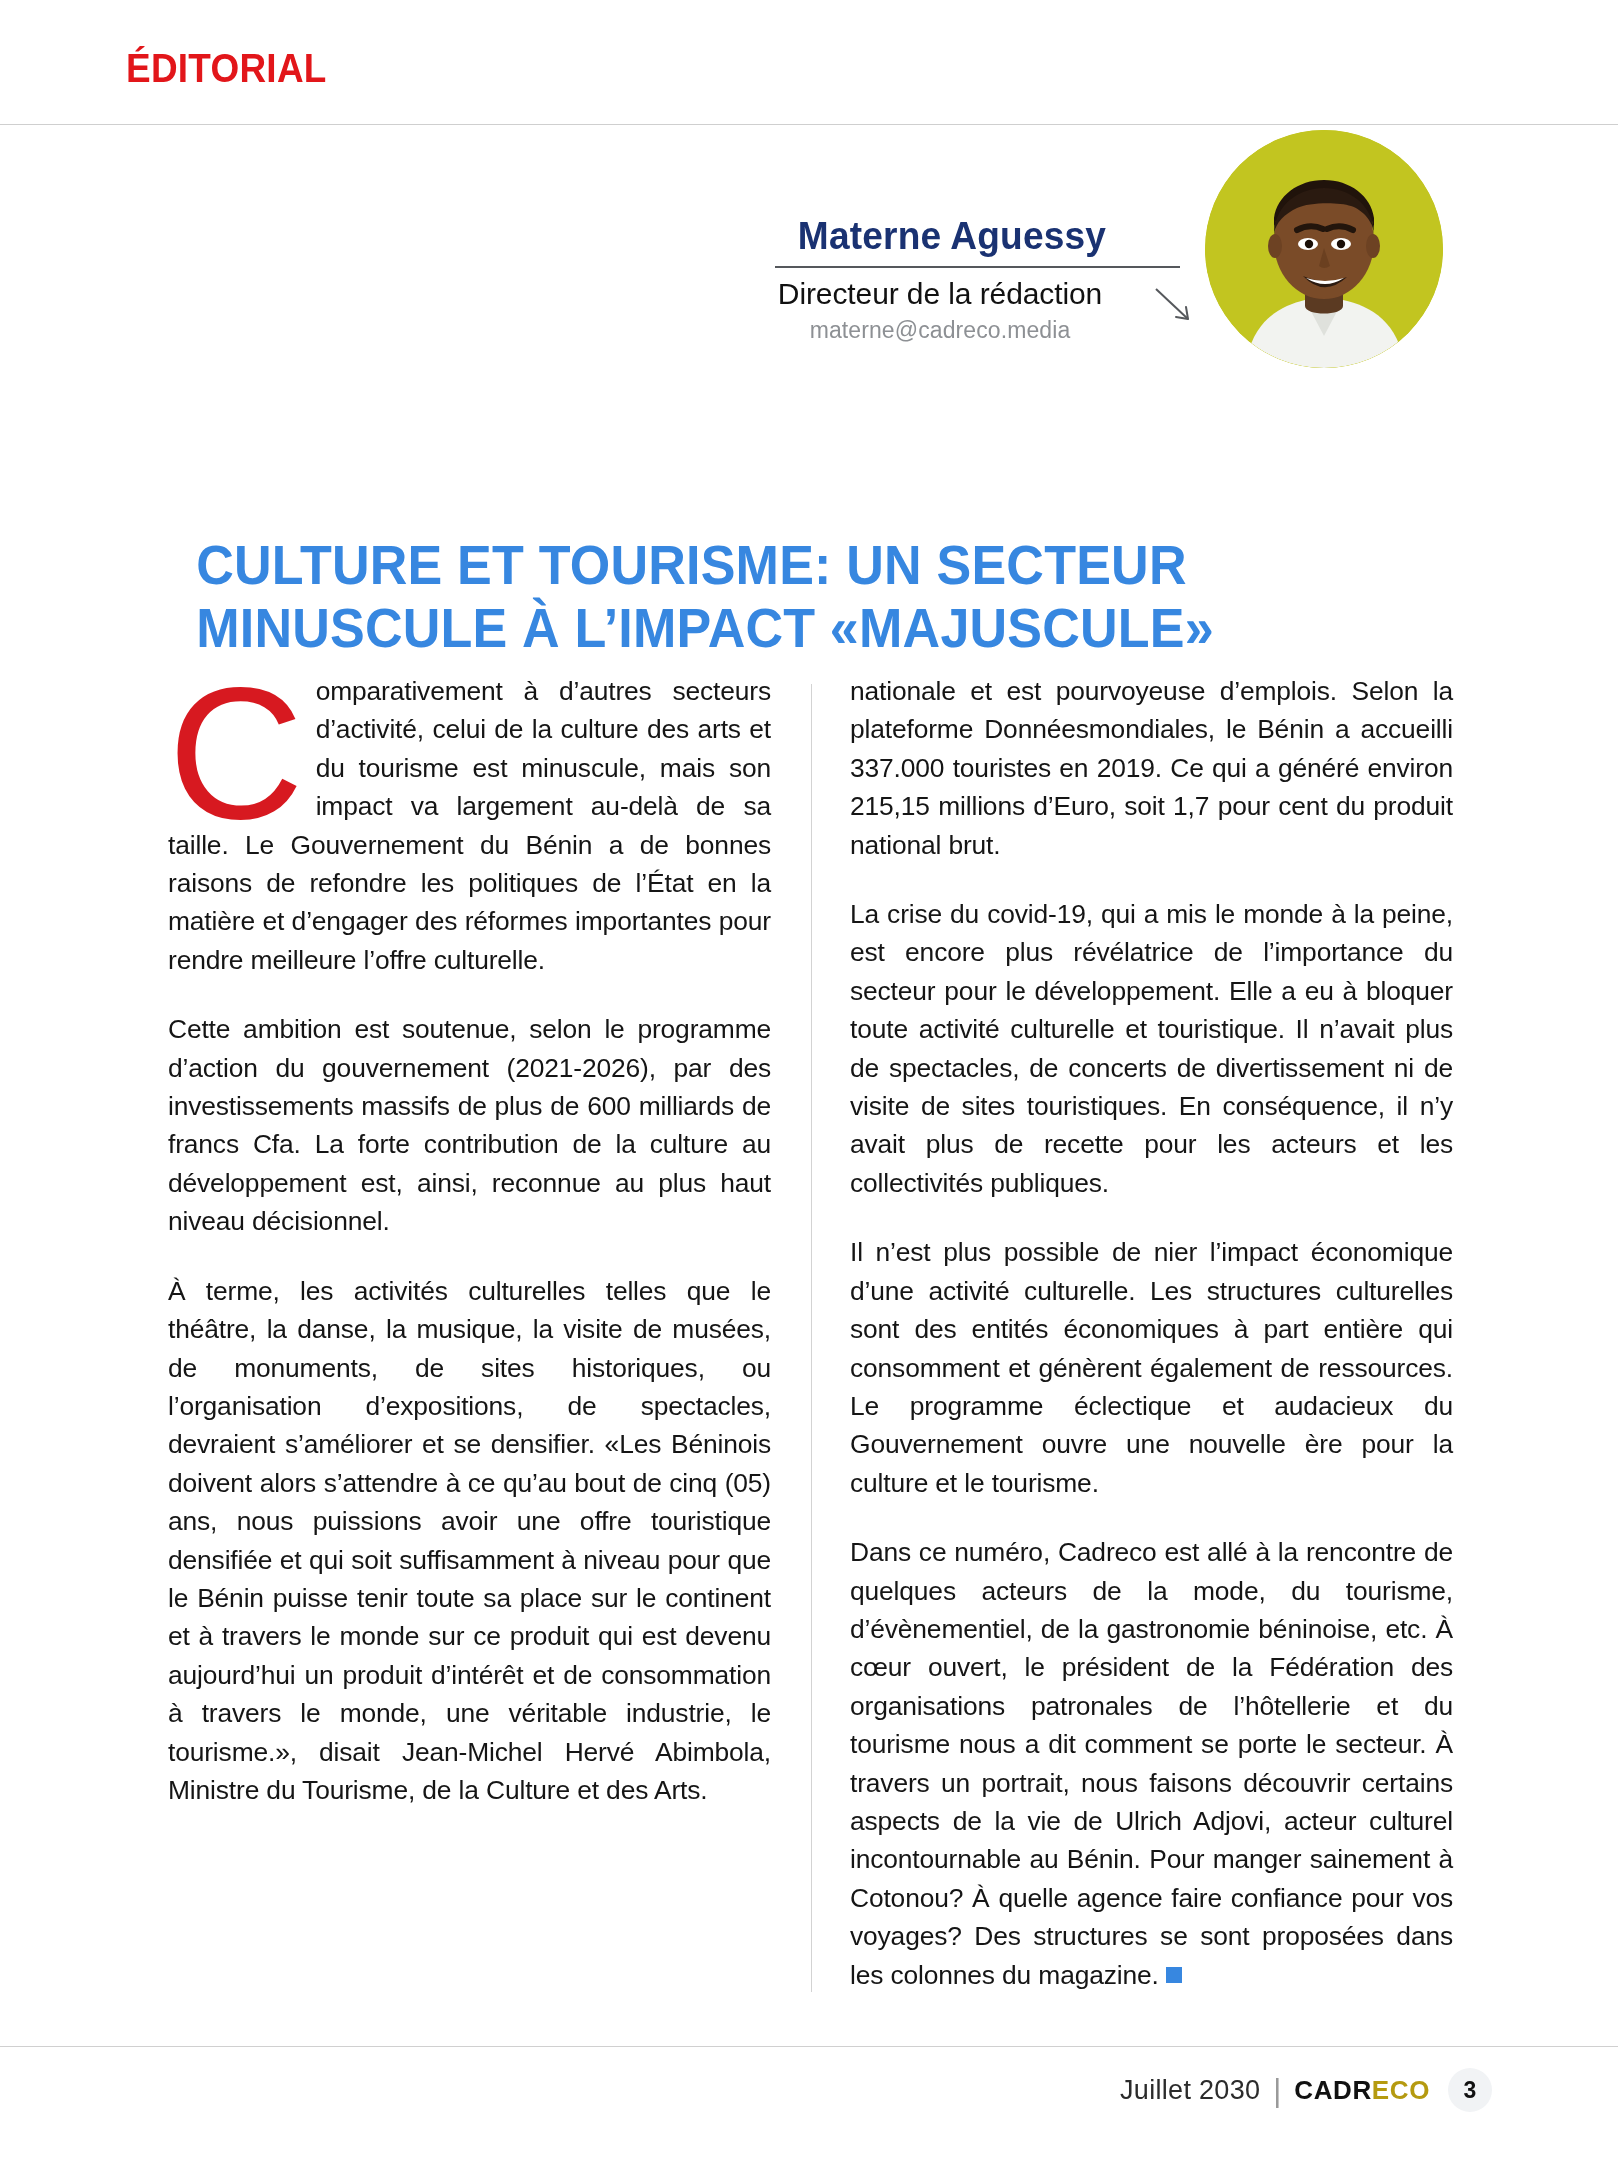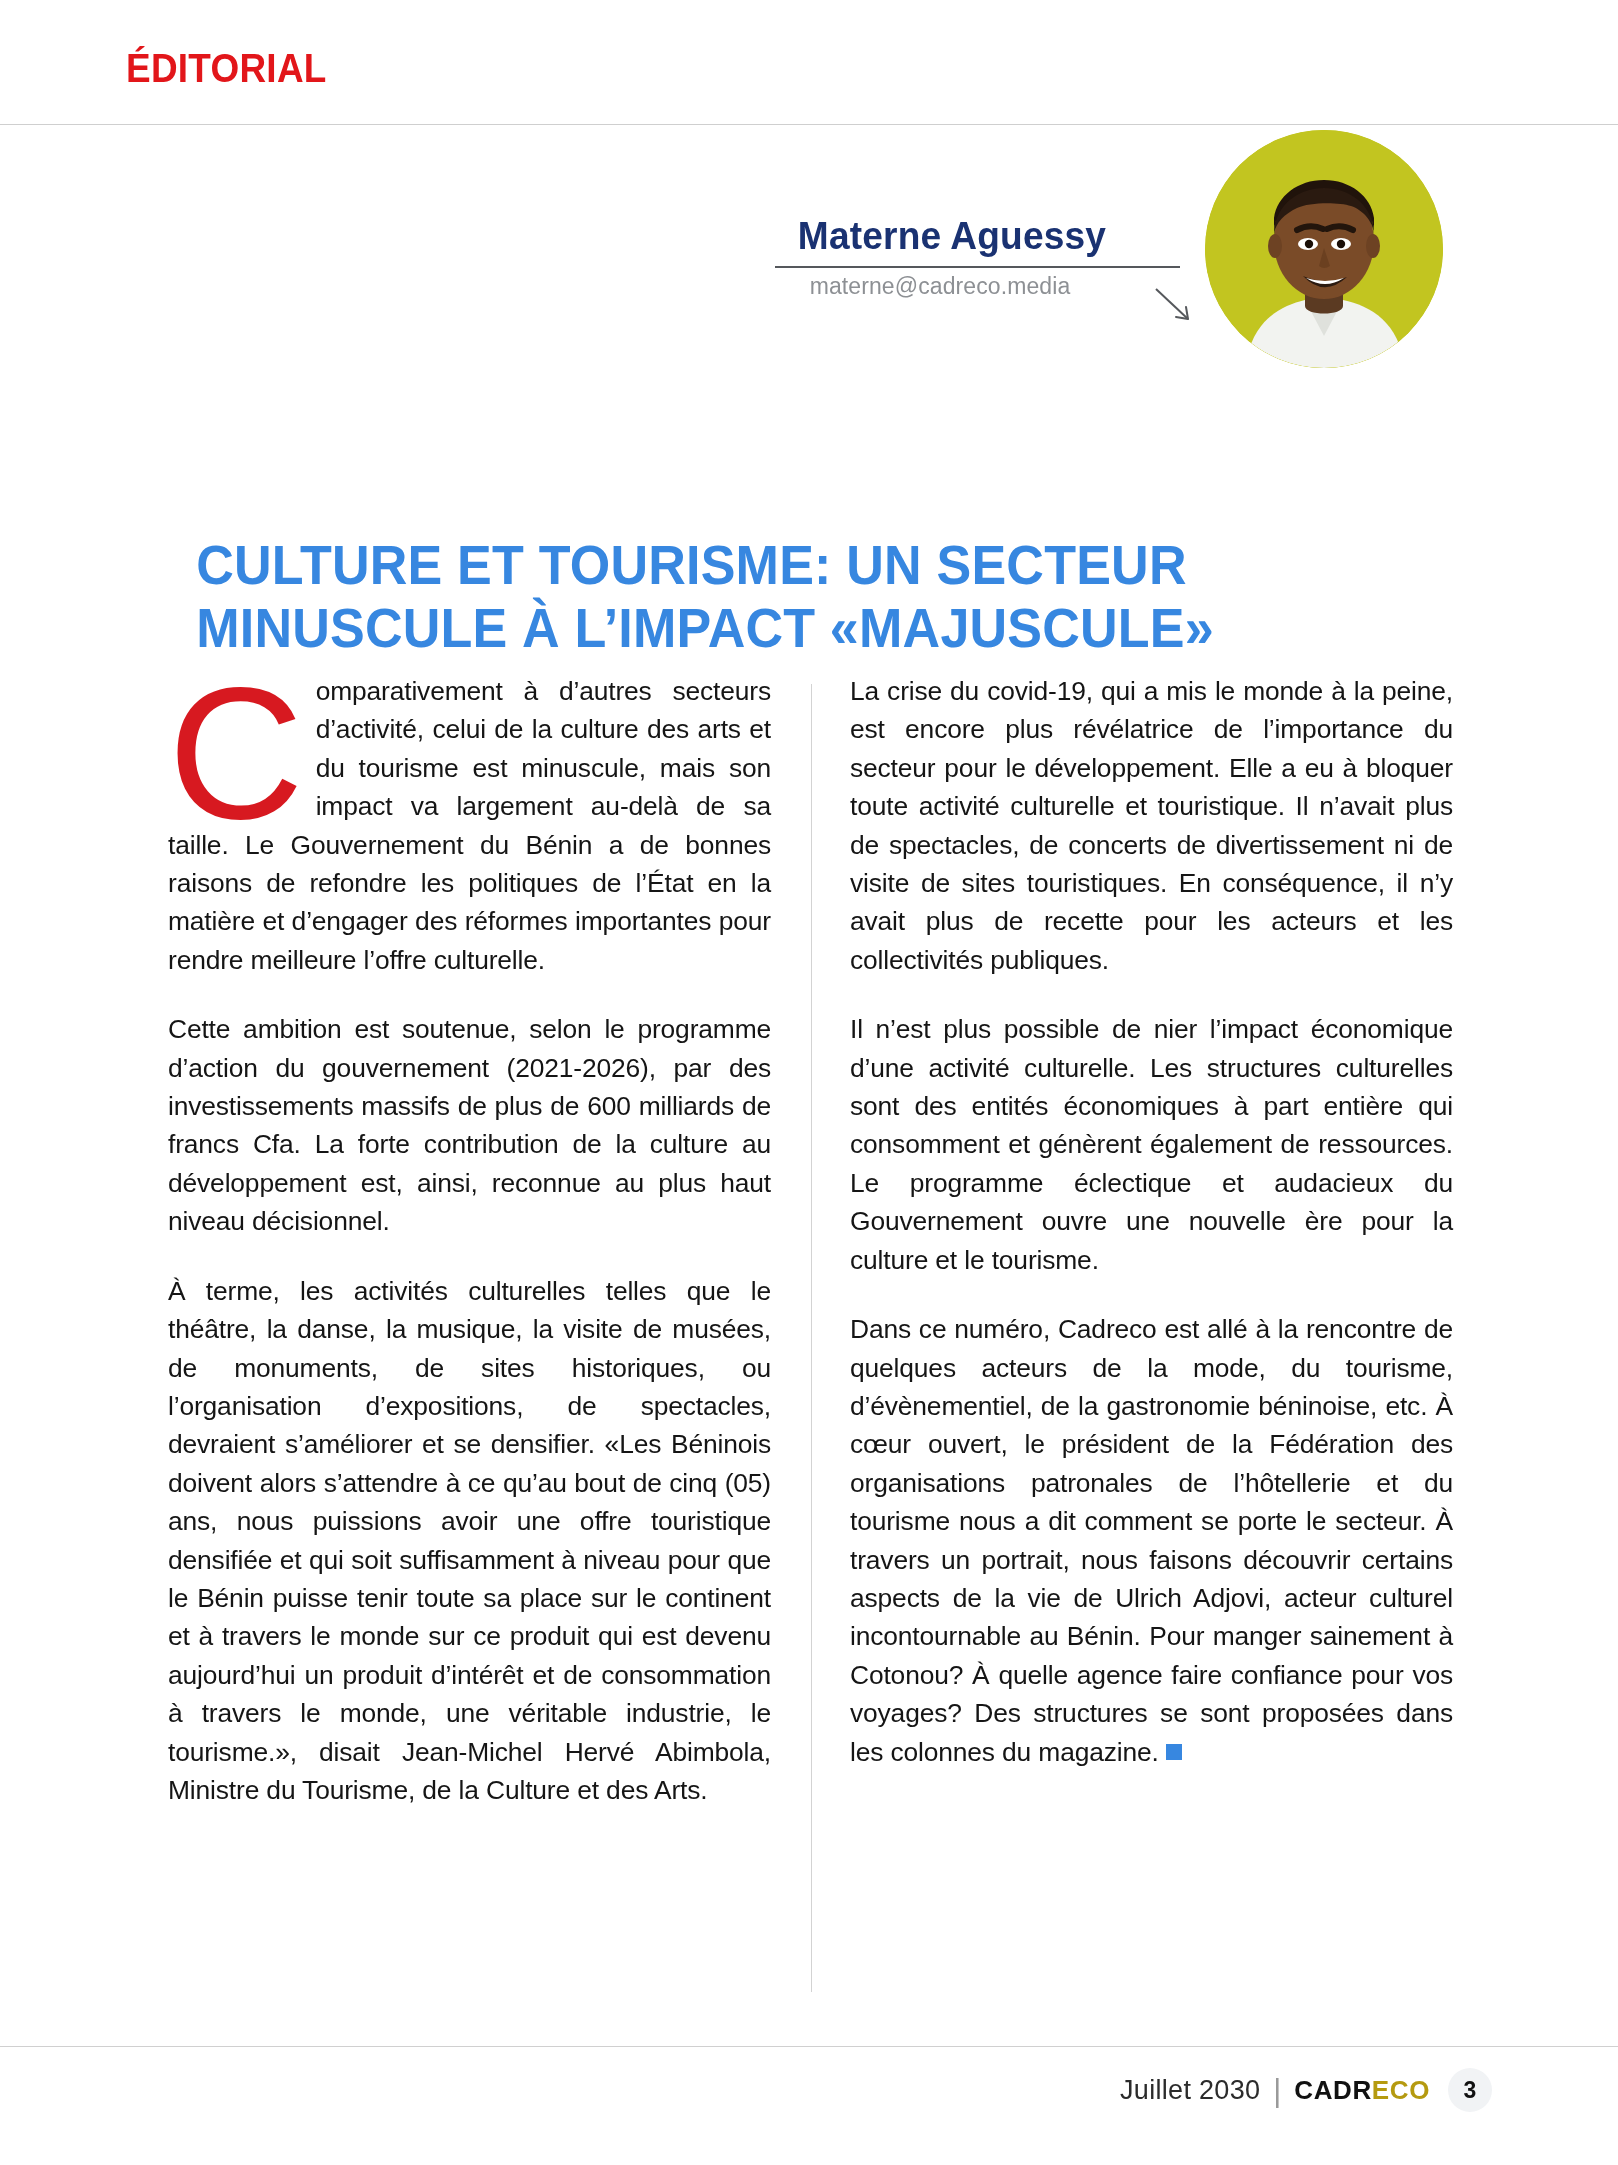--- a/index.html
+++ b/index.html
@@ -248,20 +248,21 @@
 <body>
 
 <div class="kicker-wrap">
   <div class="kicker">ÉDITORIAL</div>
 </div>
 <div class="header-rule"></div>
 
 <div class="byline">
   <div class="byline-name">Materne Aguessy</div>
   <div class="byline-rule"></div>
+  <div class="byline-role">Directeur de la rédaction</div>
   <div class="byline-mail">materne@cadreco.media</div>
 </div>
 
 <svg class="pointer" viewBox="0 0 42 42">
   <path d="M1 1 L33 31" stroke="#55585c" stroke-width="2" fill="none"></path>
   <path d="M33 31 L21 29 M33 31 L31 19" stroke="#55585c" stroke-width="2" fill="none" stroke-linecap="round"></path>
 </svg>
 
 <div class="portrait">
   <svg viewBox="0 0 238 238" aria-hidden="true">
@@ -311,20 +312,21 @@
 
   <div class="col">
     <p class="dropcap-para"><span class="dropcap">C</span><span>omparativement à d’autres secteurs d’activité, celui de la culture des arts et du tourisme est minuscule, mais son impact va largement au-delà de sa taille. Le Gouvernement du Bénin a de bonnes raisons de refondre les politiques de l’État en la matière et d’engager des réformes importantes pour rendre meilleure l’offre culturelle.</span></p>
     <p>Cette ambition est soutenue, selon le programme d’action du gouvernement (2021-2026), par des investissements massifs de plus de 600 milliards de francs Cfa. La forte contribution de la culture au développement est, ainsi, reconnue au plus haut niveau décisionnel.</p>
     <p>À terme, les activités culturelles telles que le théâtre, la danse, la musique, la visite de musées, de monuments, de sites historiques, ou l’organisation d’expositions, de spectacles, devraient s’améliorer et se densifier. «Les Béninois doivent alors s’attendre à ce qu’au bout de cinq (05) ans, nous puissions avoir une offre touristique densifiée et qui soit suffisamment à niveau pour que le Bénin puisse tenir toute sa place sur le continent et à travers le monde sur ce produit qui est devenu aujourd’hui un produit d’intérêt et de consommation à travers le monde, une véritable industrie, le tourisme.», disait Jean-Michel Hervé Abimbola, Ministre du Tourisme, de la Culture et des Arts.</p>
   </div>
 
   <div class="col-divider"></div>
 
   <div class="col">
+    <p>nationale et est pourvoyeuse d’emplois. Selon la plateforme Donnéesmondiales, le Bénin a accueilli 337.000 touristes en 2019. Ce qui a généré environ 215,15 millions d’Euro, soit 1,7 pour cent du produit national brut.</p>
     <p>La crise du covid-19, qui a mis le monde à la peine, est encore plus révélatrice de l’importance du secteur pour le développement. Elle a eu à bloquer toute activité culturelle et touristique. Il n’avait plus de spectacles, de concerts de divertissement ni de visite de sites touristiques. En conséquence, il n’y avait plus de recette pour les acteurs et les collectivités publiques.</p>
     <p>Il n’est plus possible de nier l’impact économique d’une activité culturelle. Les structures culturelles sont des entités économiques à part entière qui consomment et génèrent également de ressources. Le programme éclectique et audacieux du Gouvernement ouvre une nouvelle ère pour la culture et le tourisme.</p>
     <p><span>Dans ce numéro, Cadreco est allé à la rencontre de quelques acteurs de la mode, du tourisme, d’évènementiel, de la gastronomie béninoise, etc. À cœur ouvert, le président de la Fédération des organisations patronales de l’hôtellerie et du tourisme nous a dit comment se porte le secteur. À travers un portrait, nous faisons découvrir certains aspects de la vie de Ulrich Adjovi, acteur culturel incontournable au Bénin. Pour manger sainement à Cotonou? À quelle agence faire confiance pour vos voyages?  Des structures se sont proposées dans les colonnes du magazine.</span><span class="endmark"></span></p>
   </div>
 
 </div>
 
 <div class="footer-rule"></div>
 <div class="footer">
   <span class="footer-date">Juillet 2030</span>

